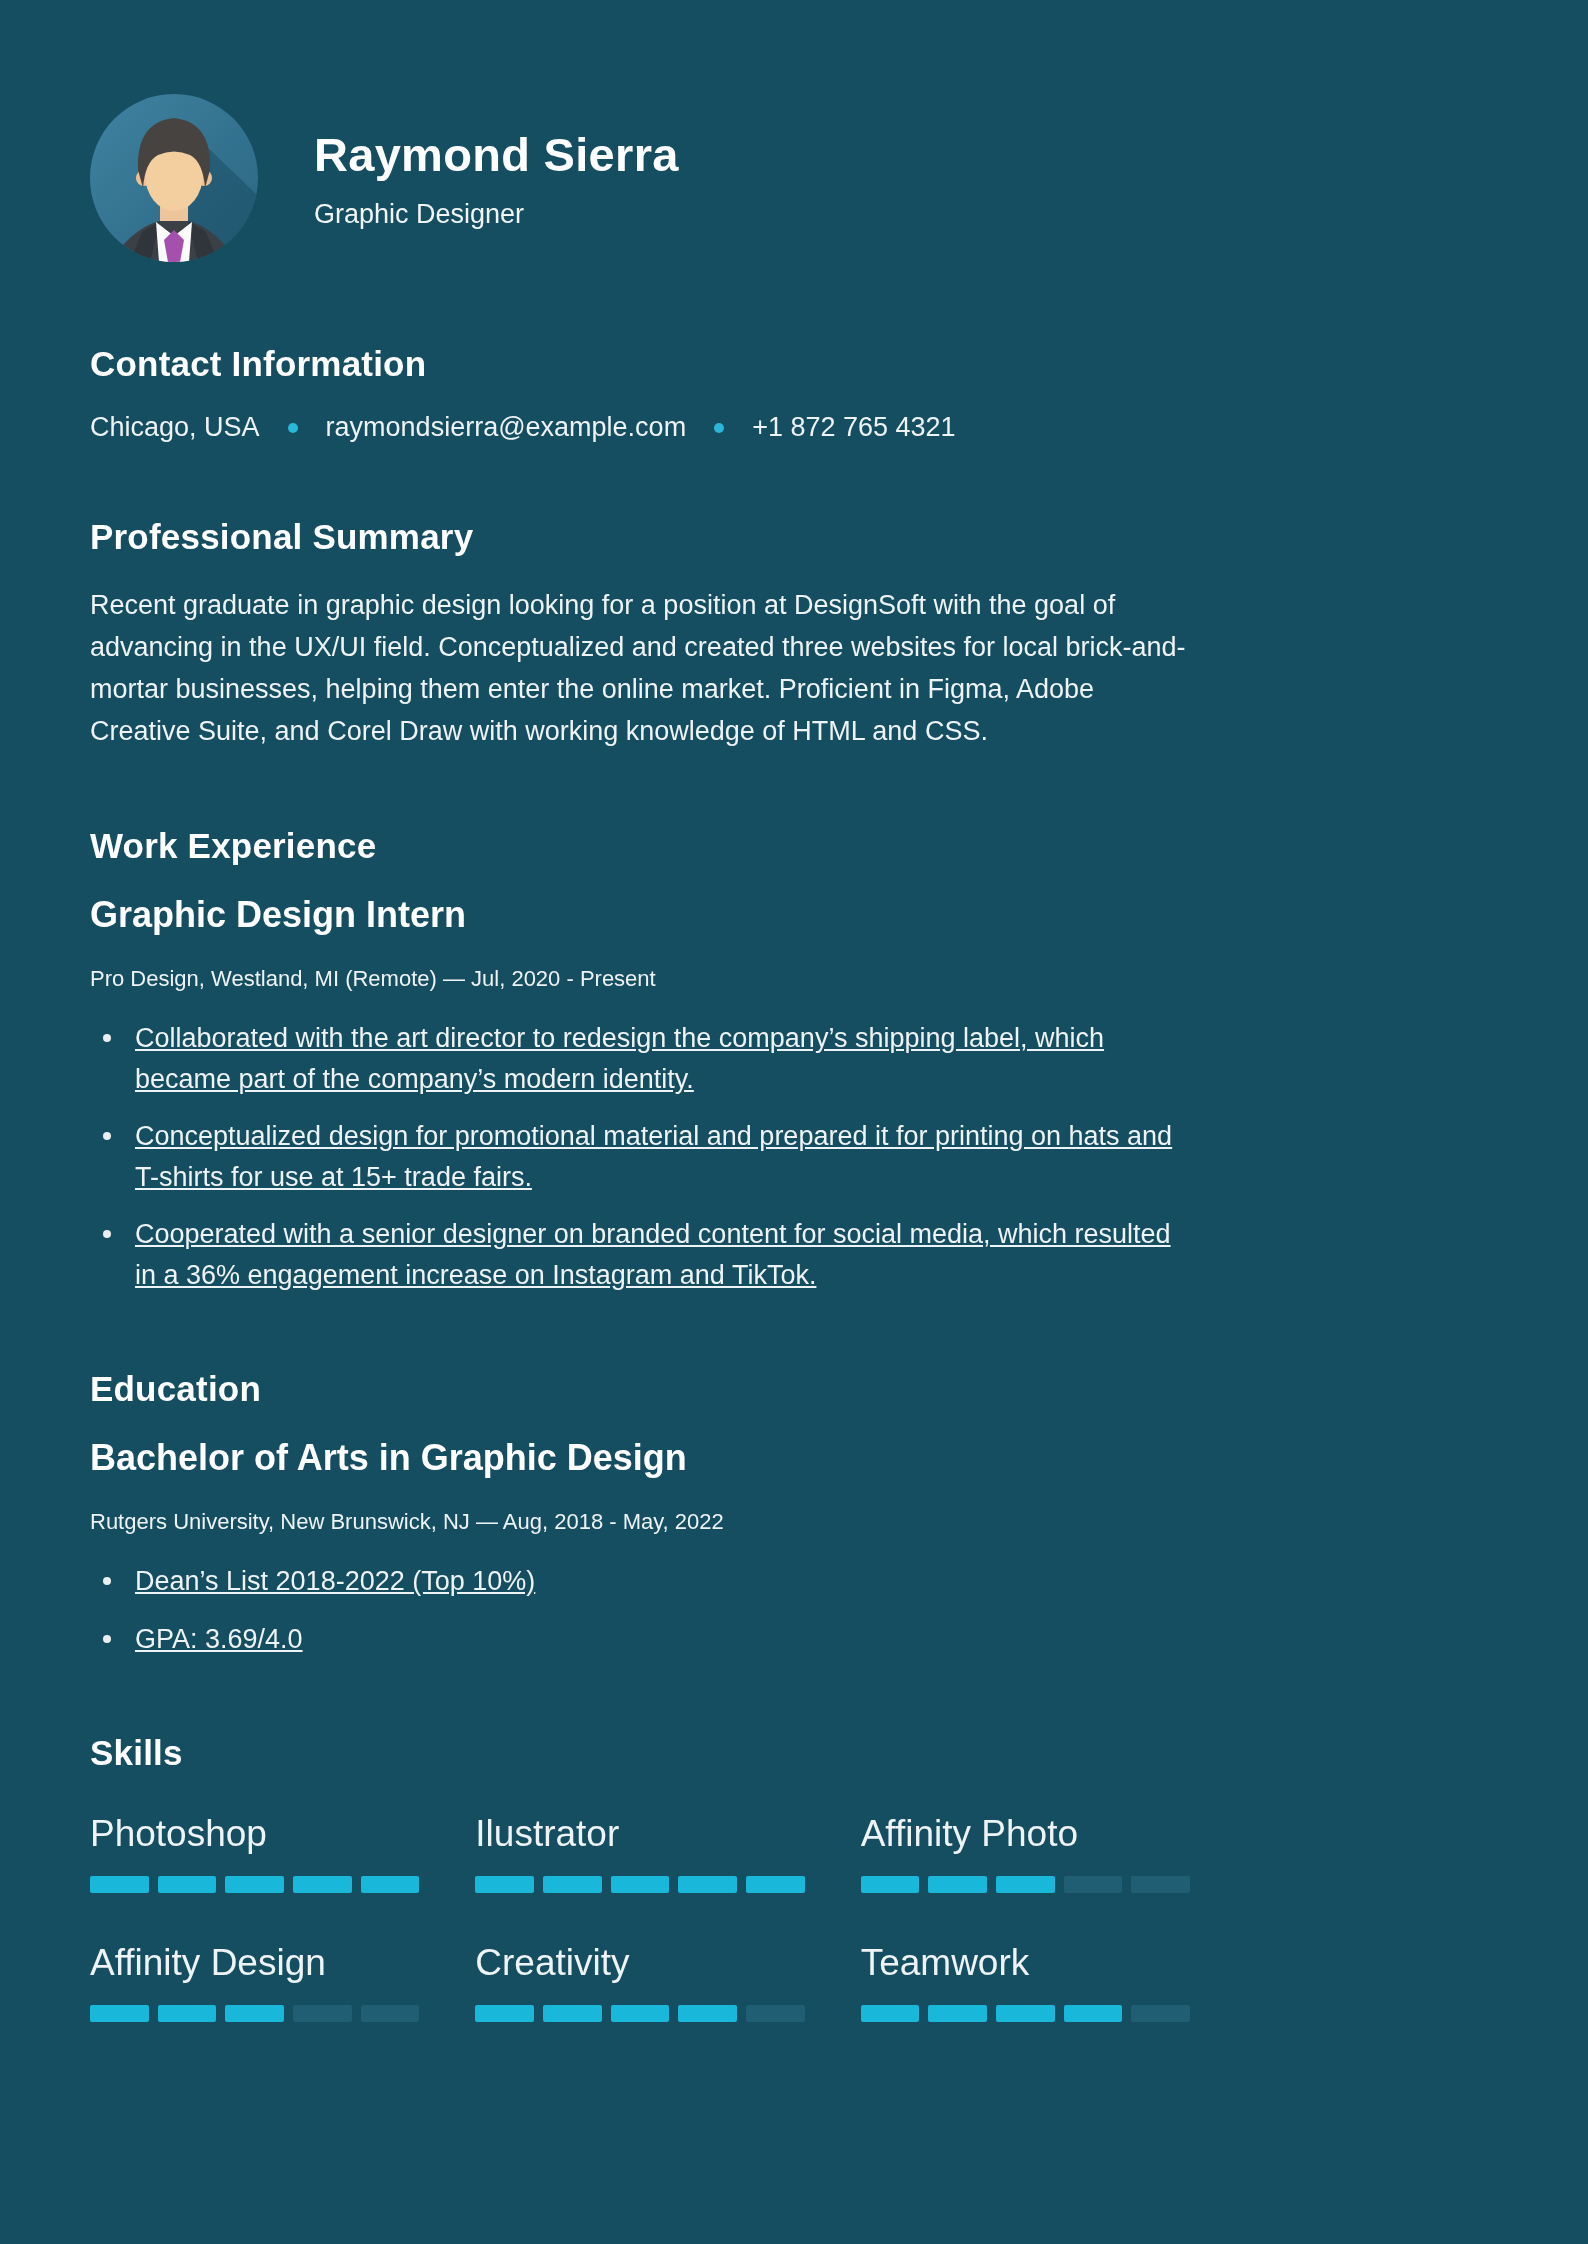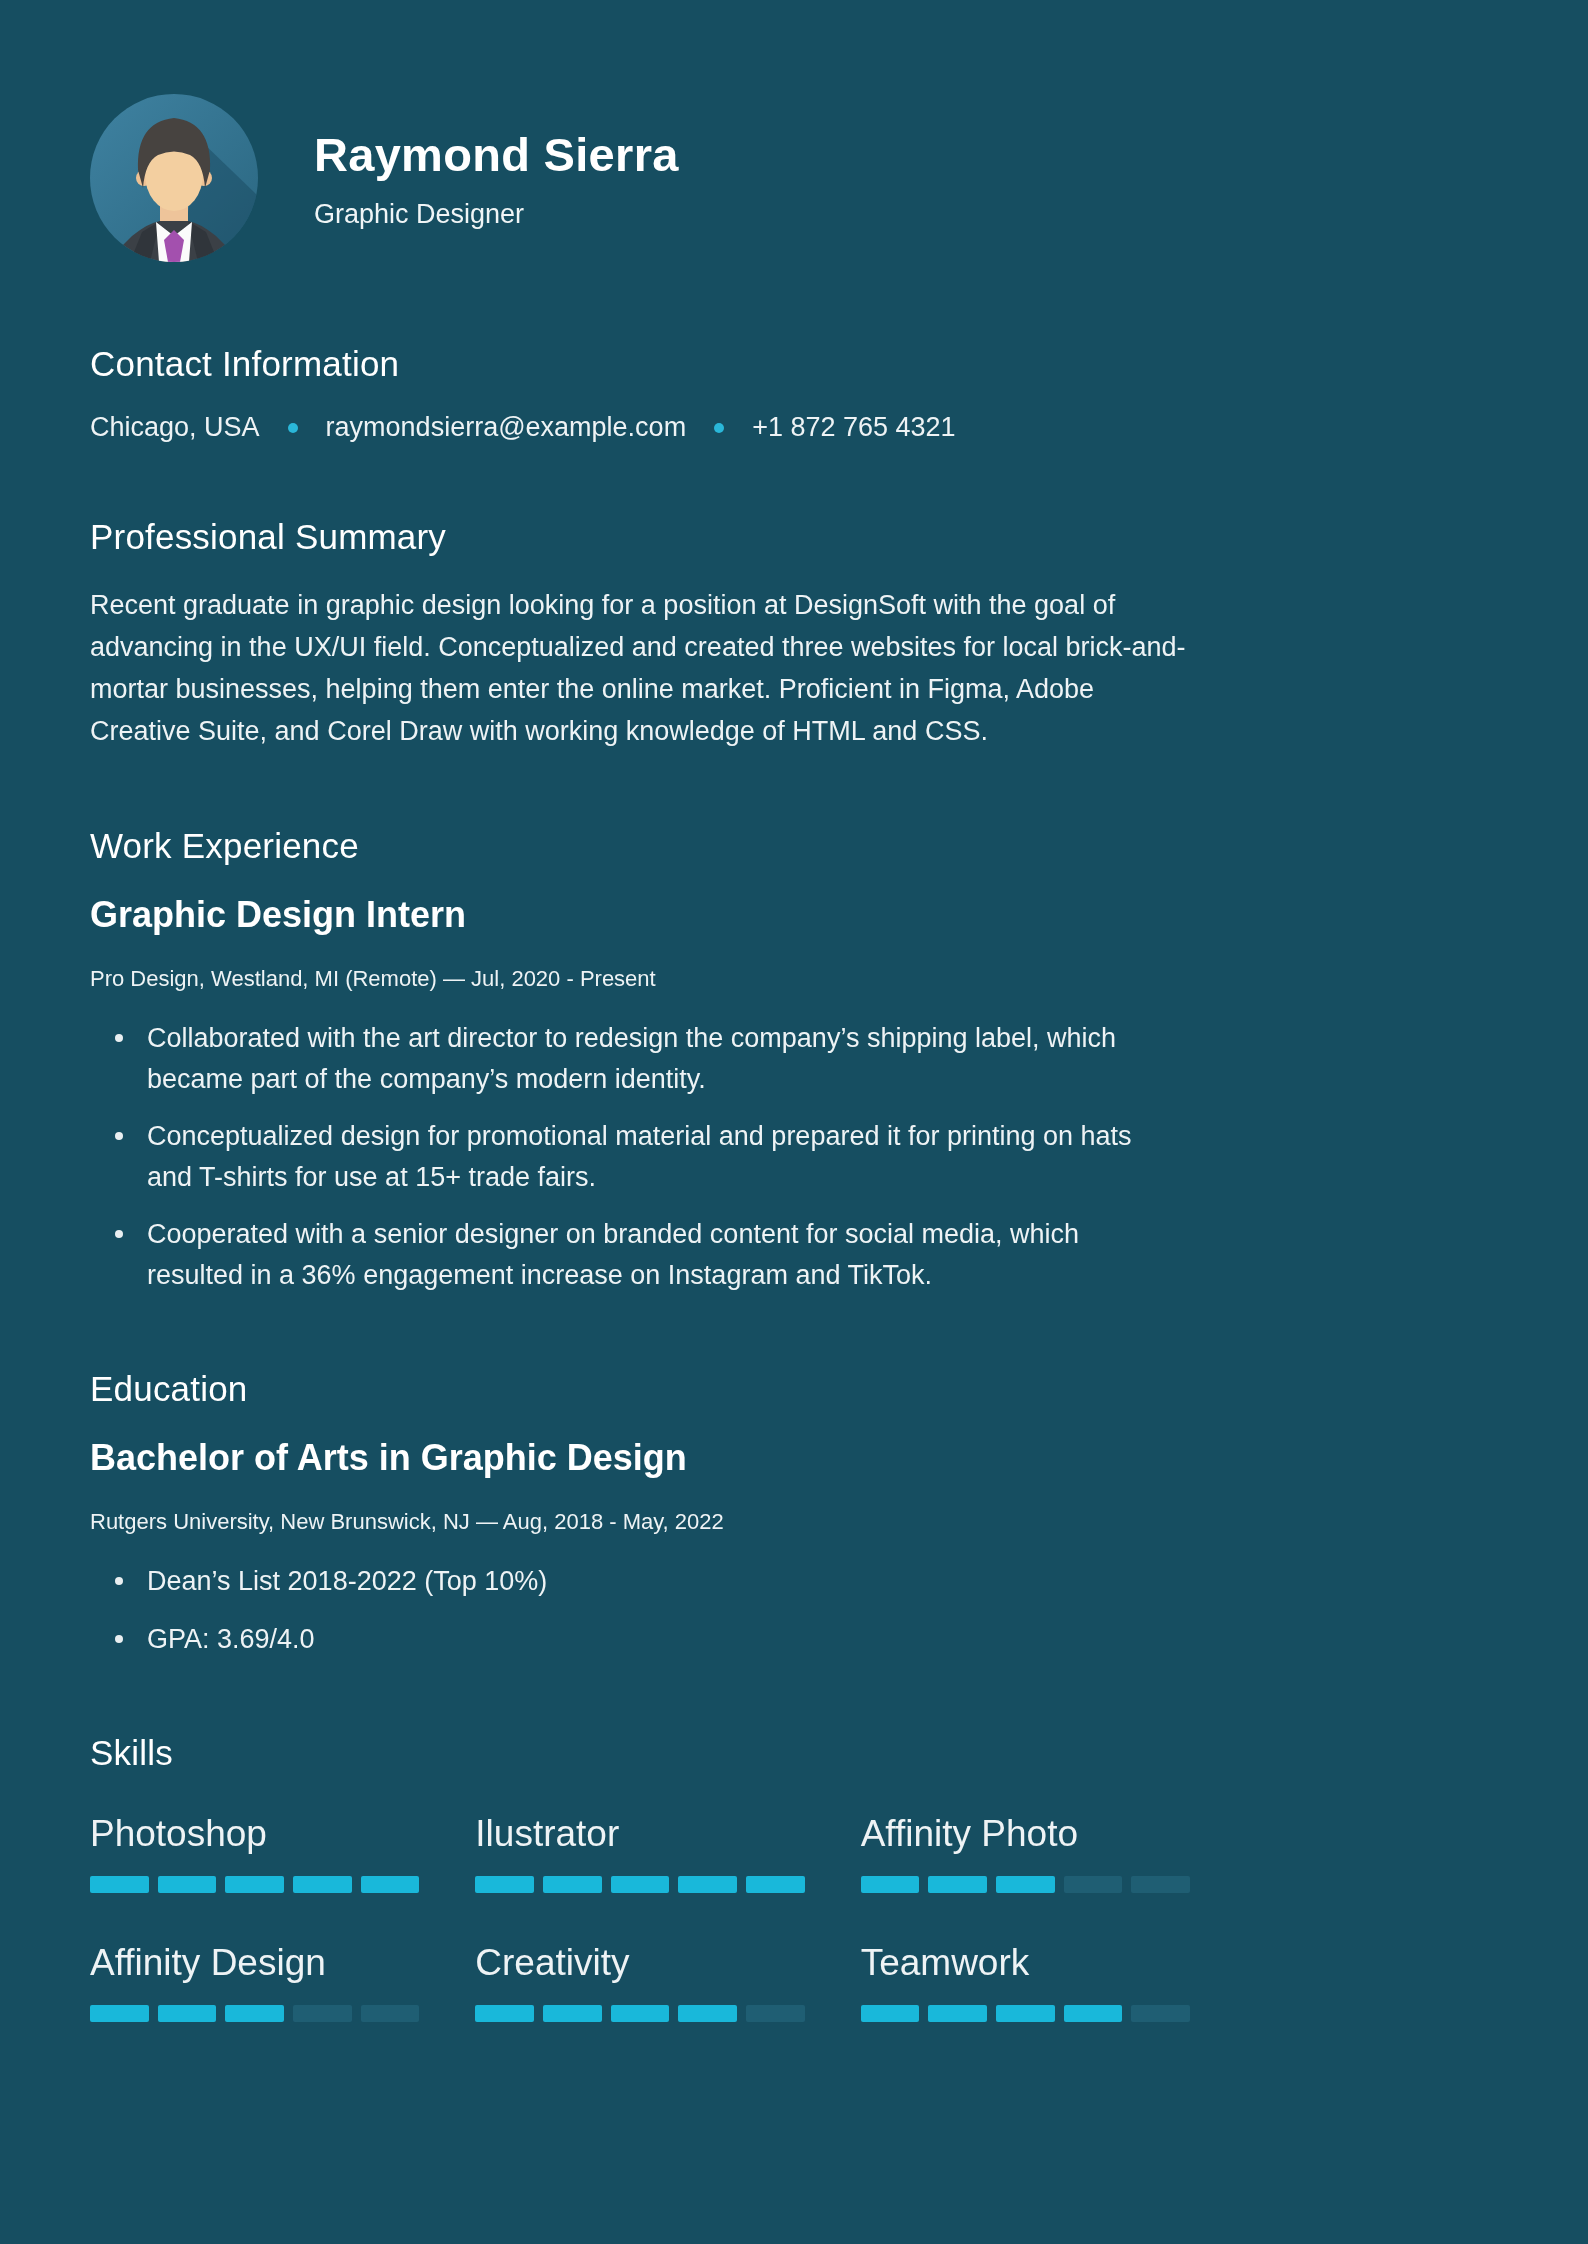--- a/index.html
+++ b/index.html
@@ -43,21 +43,21 @@
   .role {
     font-size: 27px;
     color: #f0f5f6;
     margin-top: 17px;
   }
 
   
   .section { margin-bottom: 74px; }
   .section h2 {
     font-size: 35px;
-    font-weight: 400;
+    font-weight: 700;
     color: #ffffff;
     margin: 0 0 28px 0;
     letter-spacing: 0.2px;
   }
 
   
   .contact-row {
     display: flex;
     align-items: center;
     gap: 28px;
@@ -84,22 +84,23 @@
     font-weight: 700;
     color: #ffffff;
     margin: 0 0 30px 0;
   }
   .item-meta {
     font-size: 22px;
     margin: 0 0 26px 0;
   }
   ul.bullets {
     list-style: none;
-    margin: 16px;
+    margin: 4px;
     padding: 0;
+    text-decoration: underline;
   }
   ul.bullets li {
     position: relative;
     padding-left: 41px;
     font-size: 27px;
     line-height: 1.5;
     margin-bottom: 17px;
     max-width: 1390px;
   }
   ul.bullets li::before {

